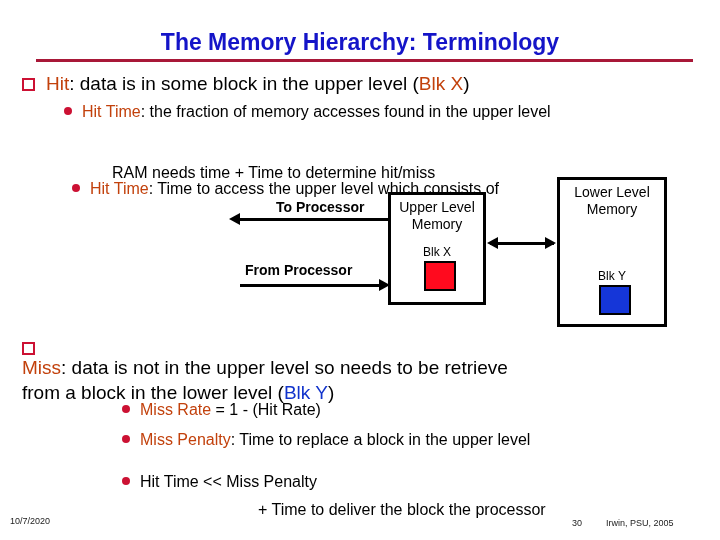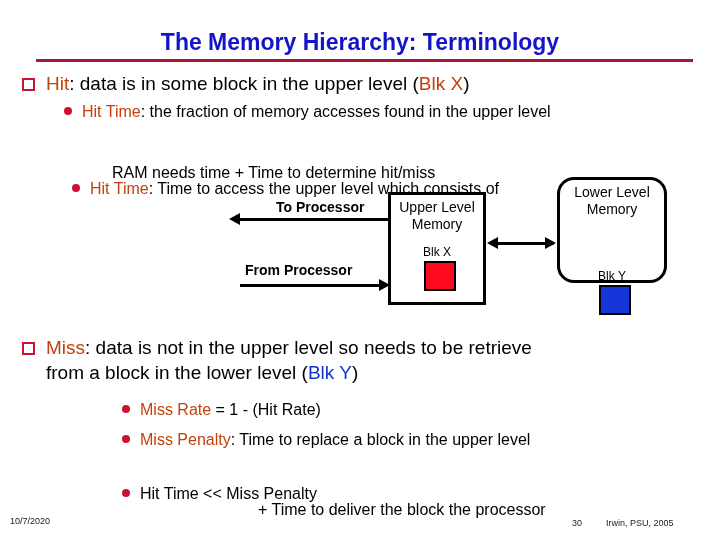--- a/index.html
+++ b/index.html
@@ -92,21 +92,21 @@
     height: 540px;
     pointer-events: none;
   }
   .dbox {
     position: absolute;
     border: 3px solid #000000;
     background: #ffffff;
     box-sizing: border-box;
   }
   #upper-box { left: 388px; top: 192px; width: 98px; height: 113px; }
-  #lower-box { left: 557px; top: 177px; width: 110px; height: 106px; border-radius: 17px; }
+  #lower-box { left: 557px; top: 177px; width: 110px; height: 150px; }
   .boxlabel {
     position: absolute;
     width: 100%;
     text-align: center;
     font-size: 14px;
     line-height: 17px;
     font-weight: normal;
     color: #000000;
   }
   #upper-label { top: 4px; }
@@ -214,41 +214,41 @@
     <div class="boxlabel" id="lower-label">
       <span class="wrapline">Lower Level</span>
       <span class="wrapline">Memory</span>
     </div>
     <div class="blklabel" id="blky-label">Blk Y</div>
     <div class="blkchip" id="blky-chip"></div>
   </div>
 
 </div>
 
-<div class="lvl1" style="left:22px; top:335px;">
+<div class="lvl1" style="left:22px; top:335px;flex-direction:column;">
   <span class="sq"></span>
   <span>
     <span class="wrapline"><span class="red">Miss</span><span class="blk">: data is not in the upper level so needs to be retrieve</span></span>
     <span class="wrapline"><span class="blk">from a block in the lower level (</span><span class="blue">Blk Y</span><span class="blk">)</span></span>
   </span>
 </div>
 
 <div class="lvl2" style="left:122px; top:399px;">
   <span class="dot"></span>
   <span class="txt"><span class="red">Miss Rate</span><span class="blk"> = 1 - (Hit Rate)</span></span>
 </div>
 
 <div class="lvl2" style="left:122px; top:429px;">
   <span class="dot"></span>
   <span>
     <span class="wrapline"><span class="red">Miss Penalty</span><span class="blk">: Time to replace a block in the upper level</span></span>
     <span class="wrapline" style="margin-left:118px;margin-top:48px;">+ Time to deliver the block the processor</span>
   </span>
 </div>
 
-<div class="lvl2" style="left:122px; top:483px;">
+<div class="lvl2" style="left:122px; top:471px;">
   <span class="dot"></span>
   <span class="txt blk">Hit Time &lt;&lt; Miss Penalty</span>
 </div>
 
 <div class="foot" id="foot-date">10/7/2020</div>
 <div class="foot" id="foot-num">30</div>
 <div class="foot" id="foot-src">Irwin, PSU, 2005</div>
 
 </body></html>

